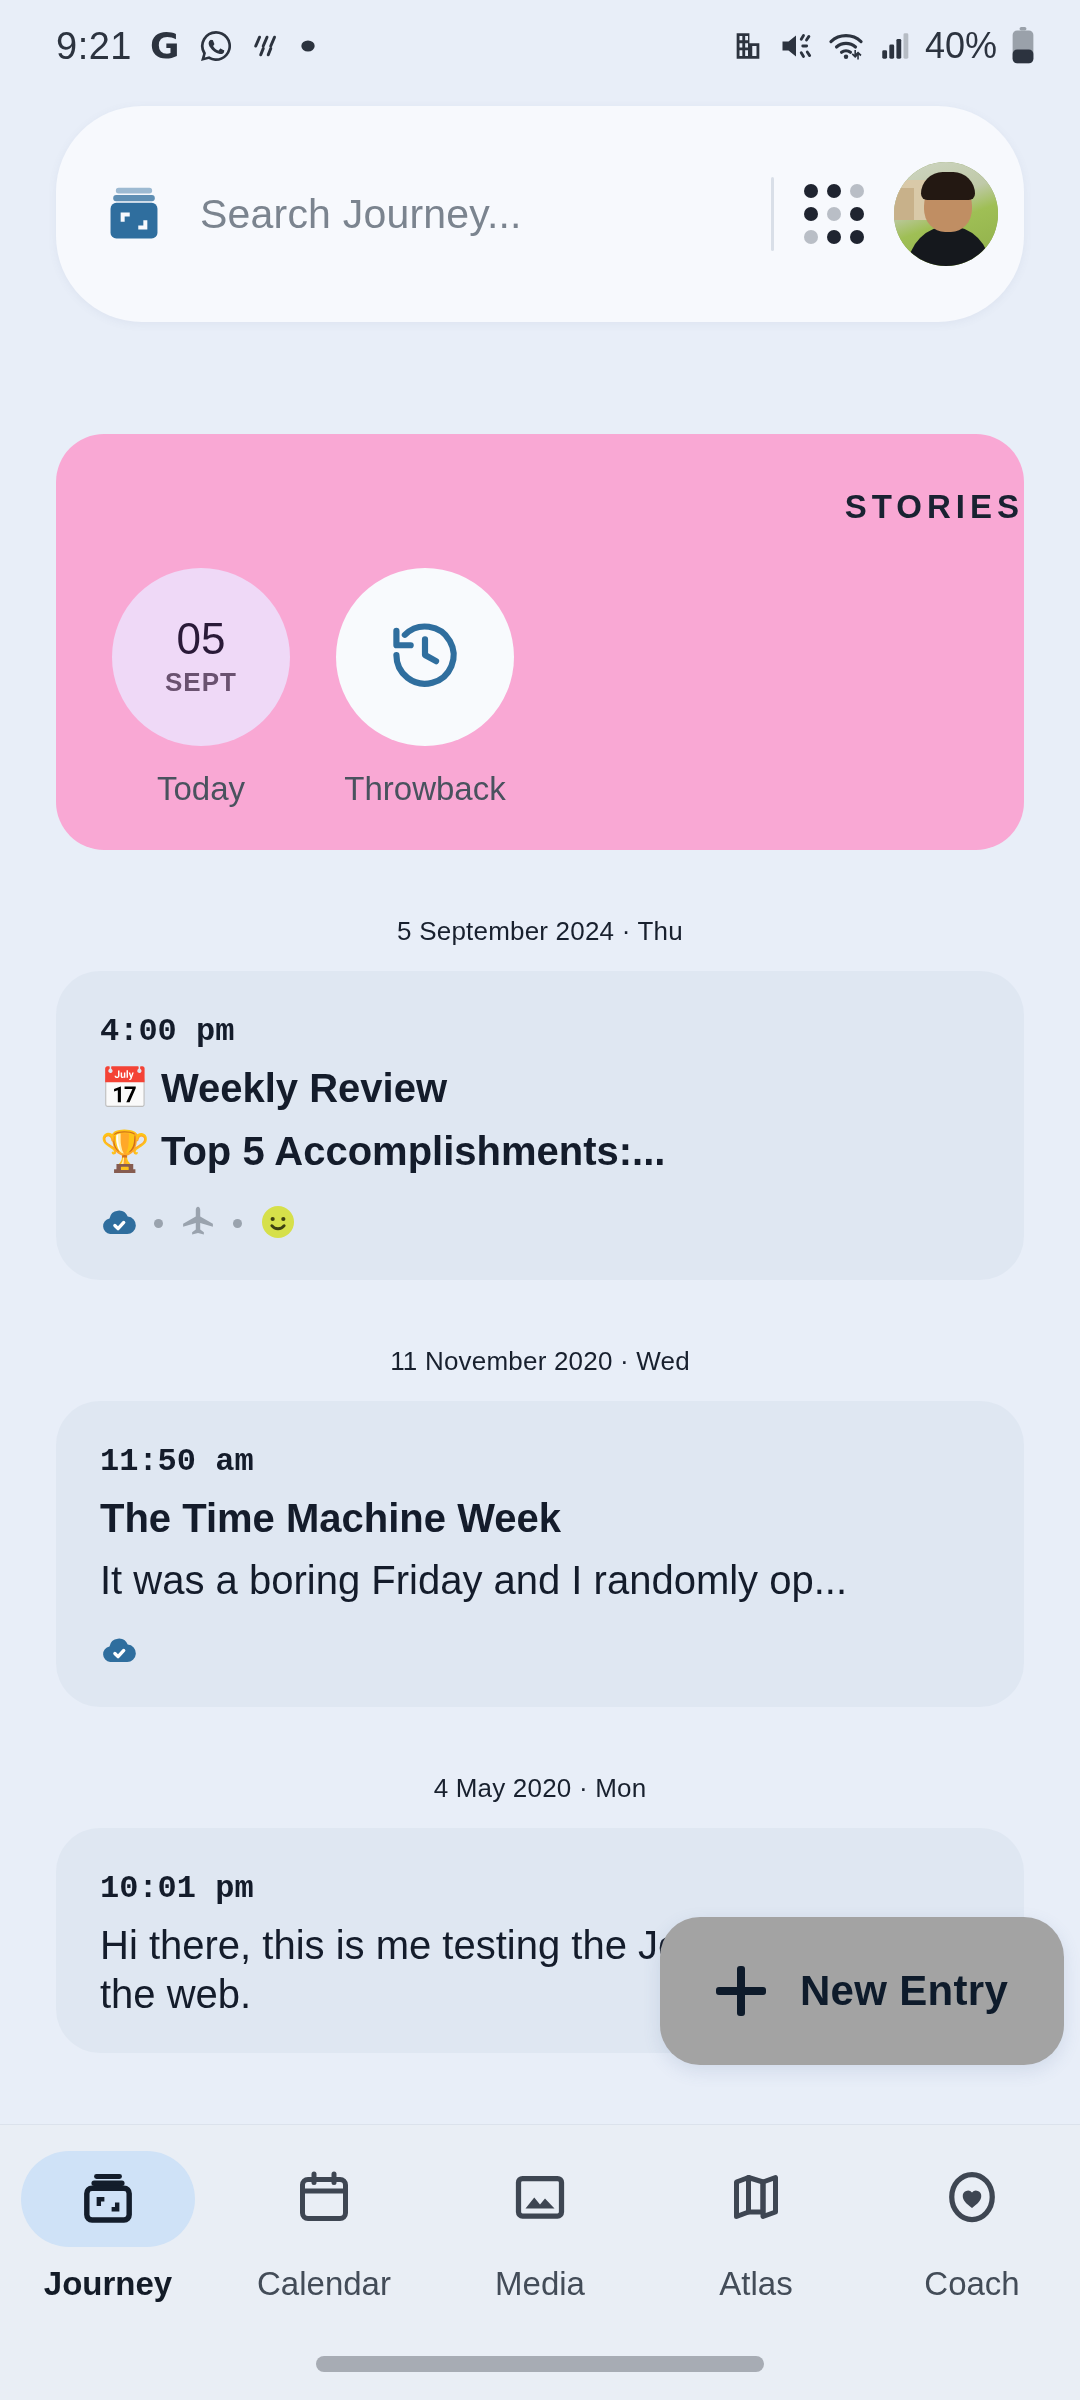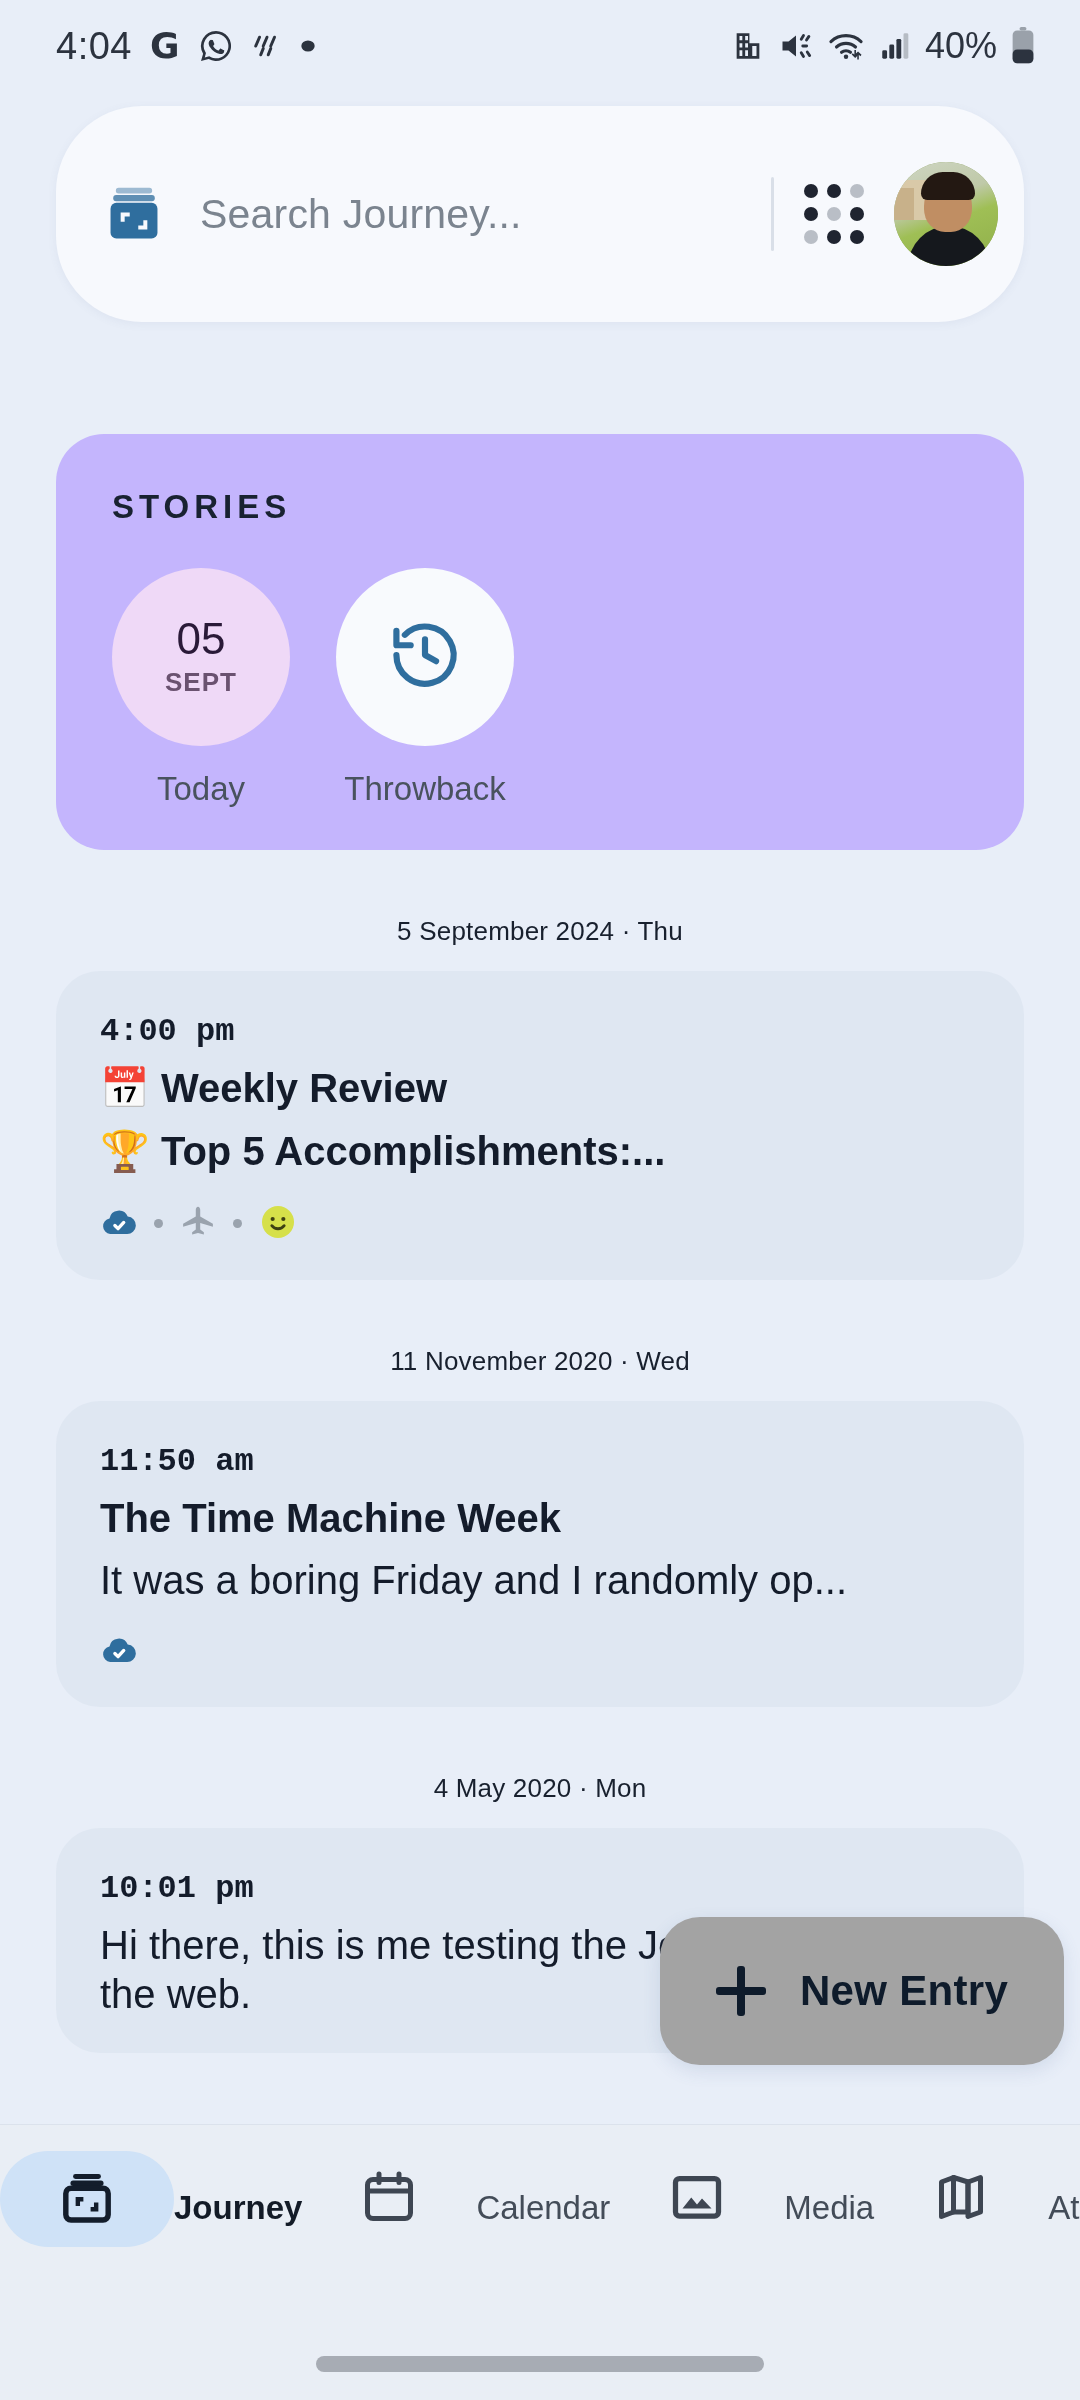--- a/index.html
+++ b/index.html
@@ -56,23 +56,24 @@
   .avatar .sky{ position:absolute; inset:0; background:linear-gradient(160deg,#cfd6c4 0%,#bfc9a8 38%,#9fbf55 56%,#8fae4a 100%); }
   .avatar .bldg{ position:absolute; left:4px; top:18px; width:42px; height:40px; background:#d9c9a8; }
   .avatar .bldg2{ position:absolute; left:-2px; top:26px; width:22px; height:32px; background:#c8b18a; }
   .avatar .head{ position:absolute; left:30px; top:18px; width:48px; height:52px; border-radius:50% 50% 44% 44%; background:#c08e63; }
   .avatar .hair{ position:absolute; left:27px; top:10px; width:54px; height:28px; border-radius:28px 28px 8px 8px; background:#231812; }
   .avatar .body{ position:absolute; left:14px; bottom:-6px; width:82px; height:46px; border-radius:42px 42px 0 0; background:#15181d; }
 
   
   .stories-card{
     margin:112px 56px 0 56px;
-    background:#c4b5fd;
+    background:#f9a8d4;
     border-radius:48px;
     padding:54px 0 42px 56px;
+    text-align:right;
   }
   .stories-title{
     font-size:33px; font-weight:700; letter-spacing:5px; color:#192231;
   }
   .stories-row{ display:flex; gap:46px; margin-top:42px; }
   .story{ width:178px; display:flex; flex-direction:column; align-items:center; }
   .story-bubble{
     width:178px; height:178px; border-radius:50%;
     display:flex; flex-direction:column; align-items:center; justify-content:center;
   }
@@ -122,39 +123,39 @@
   .fab-label{ font-size:42px; font-weight:700; color:#0e1b2b; letter-spacing:.3px;}
 
   
   .bottom-nav{
     position:absolute; left:0; right:0; bottom:0;
     height:276px;
     background:#e9eef5;
     border-top:1px solid #dbe2ec;
     display:flex; align-items:flex-start; padding-top:26px;
   }
-  .nav-item{ flex:1; display:flex; flex-direction:row; align-items:center;justify-content:flex-end; }
+  .nav-item{ flex:1; display:flex; flex-direction:column; align-items:center;justify-content:flex-end; }
   .nav-pill{
     width:174px; height:96px; border-radius:48px;
     display:flex; align-items:center; justify-content:center;
   }
   .nav-pill.active{ background:#cfe2f7; }
   .nav-label{ margin-top:18px; font-size:33px; color:#434c58; }
   .nav-item.active .nav-label{ color:#131b27; font-weight:700; }
   .home-indicator{
     position:absolute; bottom:28px; left:50%; transform:translateX(-50%);
     width:448px; height:16px; border-radius:8px; background:#a7acb4;
   }
 </style>
 </head>
 <body>
 
 <div class="status-bar">
   <div class="status-left">
-    <span class="status-time">4:04</span>
+    <span class="status-time">9:21</span>
     <span class="g-icon">G</span>
     <span class="sb-icon">
       <svg width="36" height="36" viewBox="0 0 24 24">
           <path fill="#2c333f" d="M12 2a10 10 0 0 0-8.6 15.1L2 22l5.1-1.3A10 10 0 1 0 12 2zm0 1.8a8.2 8.2 0 1 1-4.2 15.2l-.3-.2-3 .8.8-2.9-.2-.3A8.2 8.2 0 0 1 12 3.8zm-3.3 4c-.2 0-.5.1-.7.4-.3.3-.9.9-.9 2.1s.9 2.4 1 2.6c.1.2 1.8 2.8 4.4 3.8 2.2.9 2.6.7 3.1.6.5 0 1.5-.6 1.7-1.2.2-.6.2-1.1.2-1.2l-.6-.3-1.6-.8c-.2-.1-.4-.1-.6.1l-.8 1c-.1.2-.3.2-.5.1-.2-.1-1-.4-1.9-1.2-.7-.6-1.2-1.4-1.3-1.6-.1-.2 0-.4.1-.5l.4-.5c.1-.2.2-.3.2-.5s0-.3-.1-.4l-.8-1.9c-.2-.5-.4-.4-.6-.4h-.4z"></path>
         </svg>
     </span>
     <span class="sb-icon">
       <svg width="30" height="30" viewBox="0 0 24 24">
           <g stroke="#2c333f" stroke-width="2.4" stroke-linecap="round">
             <path d="M6 5 L3 12"></path>

